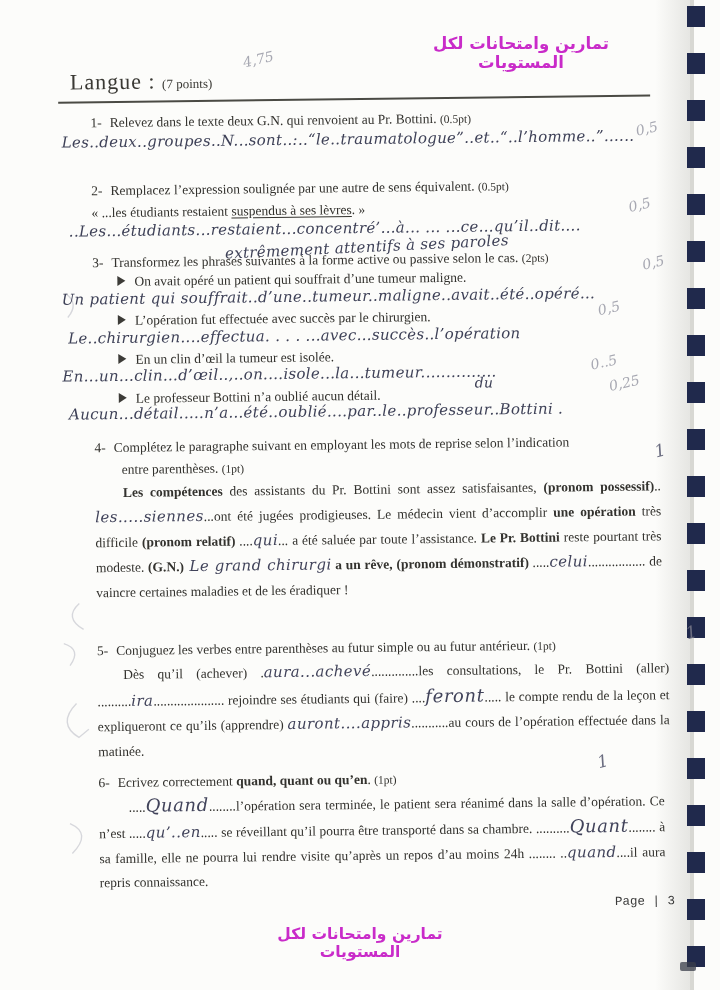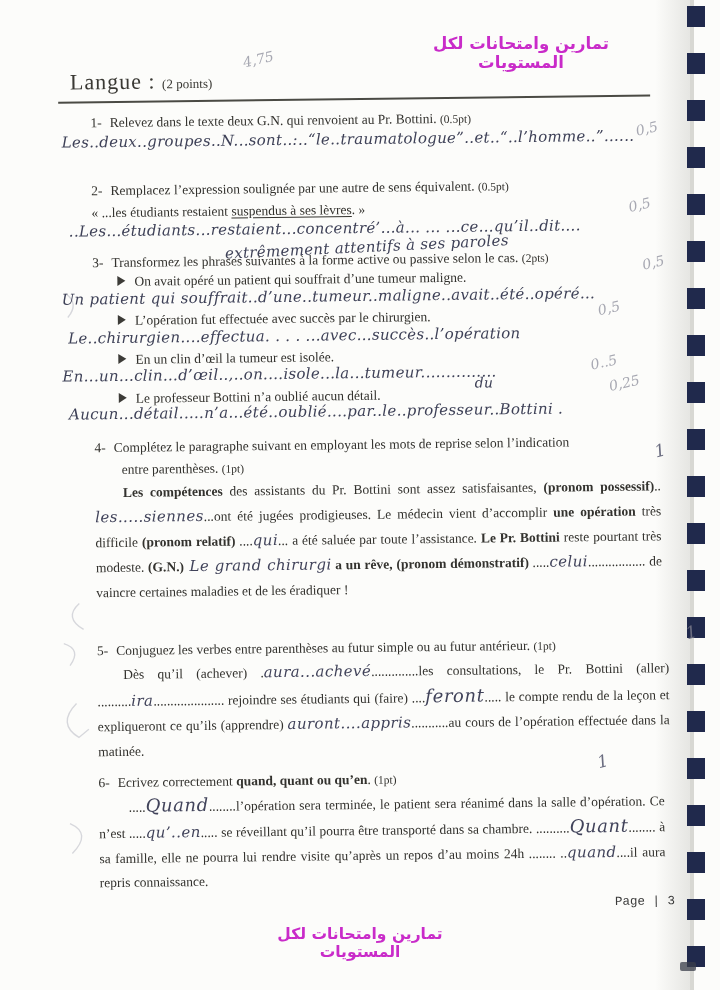--- a/index.html
+++ b/index.html
@@ -80,21 +80,21 @@
 
     <svg class="bleed" width="60" height="620" style="left:48px;top:280px;" viewBox="0 0 60 620">
       <path d="M20 10 q14 10 2 24" stroke="#6a6d84" stroke-width="1.4" fill="none"></path>
       <path d="M30 320 q-16 14 4 26 M14 360 q18 6 6 22" stroke="#6a6d84" stroke-width="1.4" fill="none"></path>
       <path d="M26 420 q-20 20 2 34 l10 -8" stroke="#6a6d84" stroke-width="1.4" fill="none"></path>
       <path d="M18 540 q22 10 2 30" stroke="#6a6d84" stroke-width="1.4" fill="none"></path>
     </svg>
 
     <div class="lang-title">
       <span>Langue :</span>
-      <span class="lang-pts">(2 points)</span>
+      <span class="lang-pts">(7 points)</span>
     </div>
     <div class="rule"></div>
     <span class="pencil" style="left:248px;top:50px;">4,75</span>
 
     <div class="qhead" style="left:95px;top:112px;">
       <span class="qnum">1-</span><span>Relevez dans le texte deux G.N. qui renvoient au Pr. Bottini.</span>
       <span class="qpts">(0.5pt)</span>
     </div>
     <div class="ansline hand" style="left:66px;top:130px;">Les..deux..groupes..N...sont..:..“le..traumatologue”..et..“..l’homme..”......</div>
     <span class="pencil" style="left:640px;top:124px;">0,5</span>

